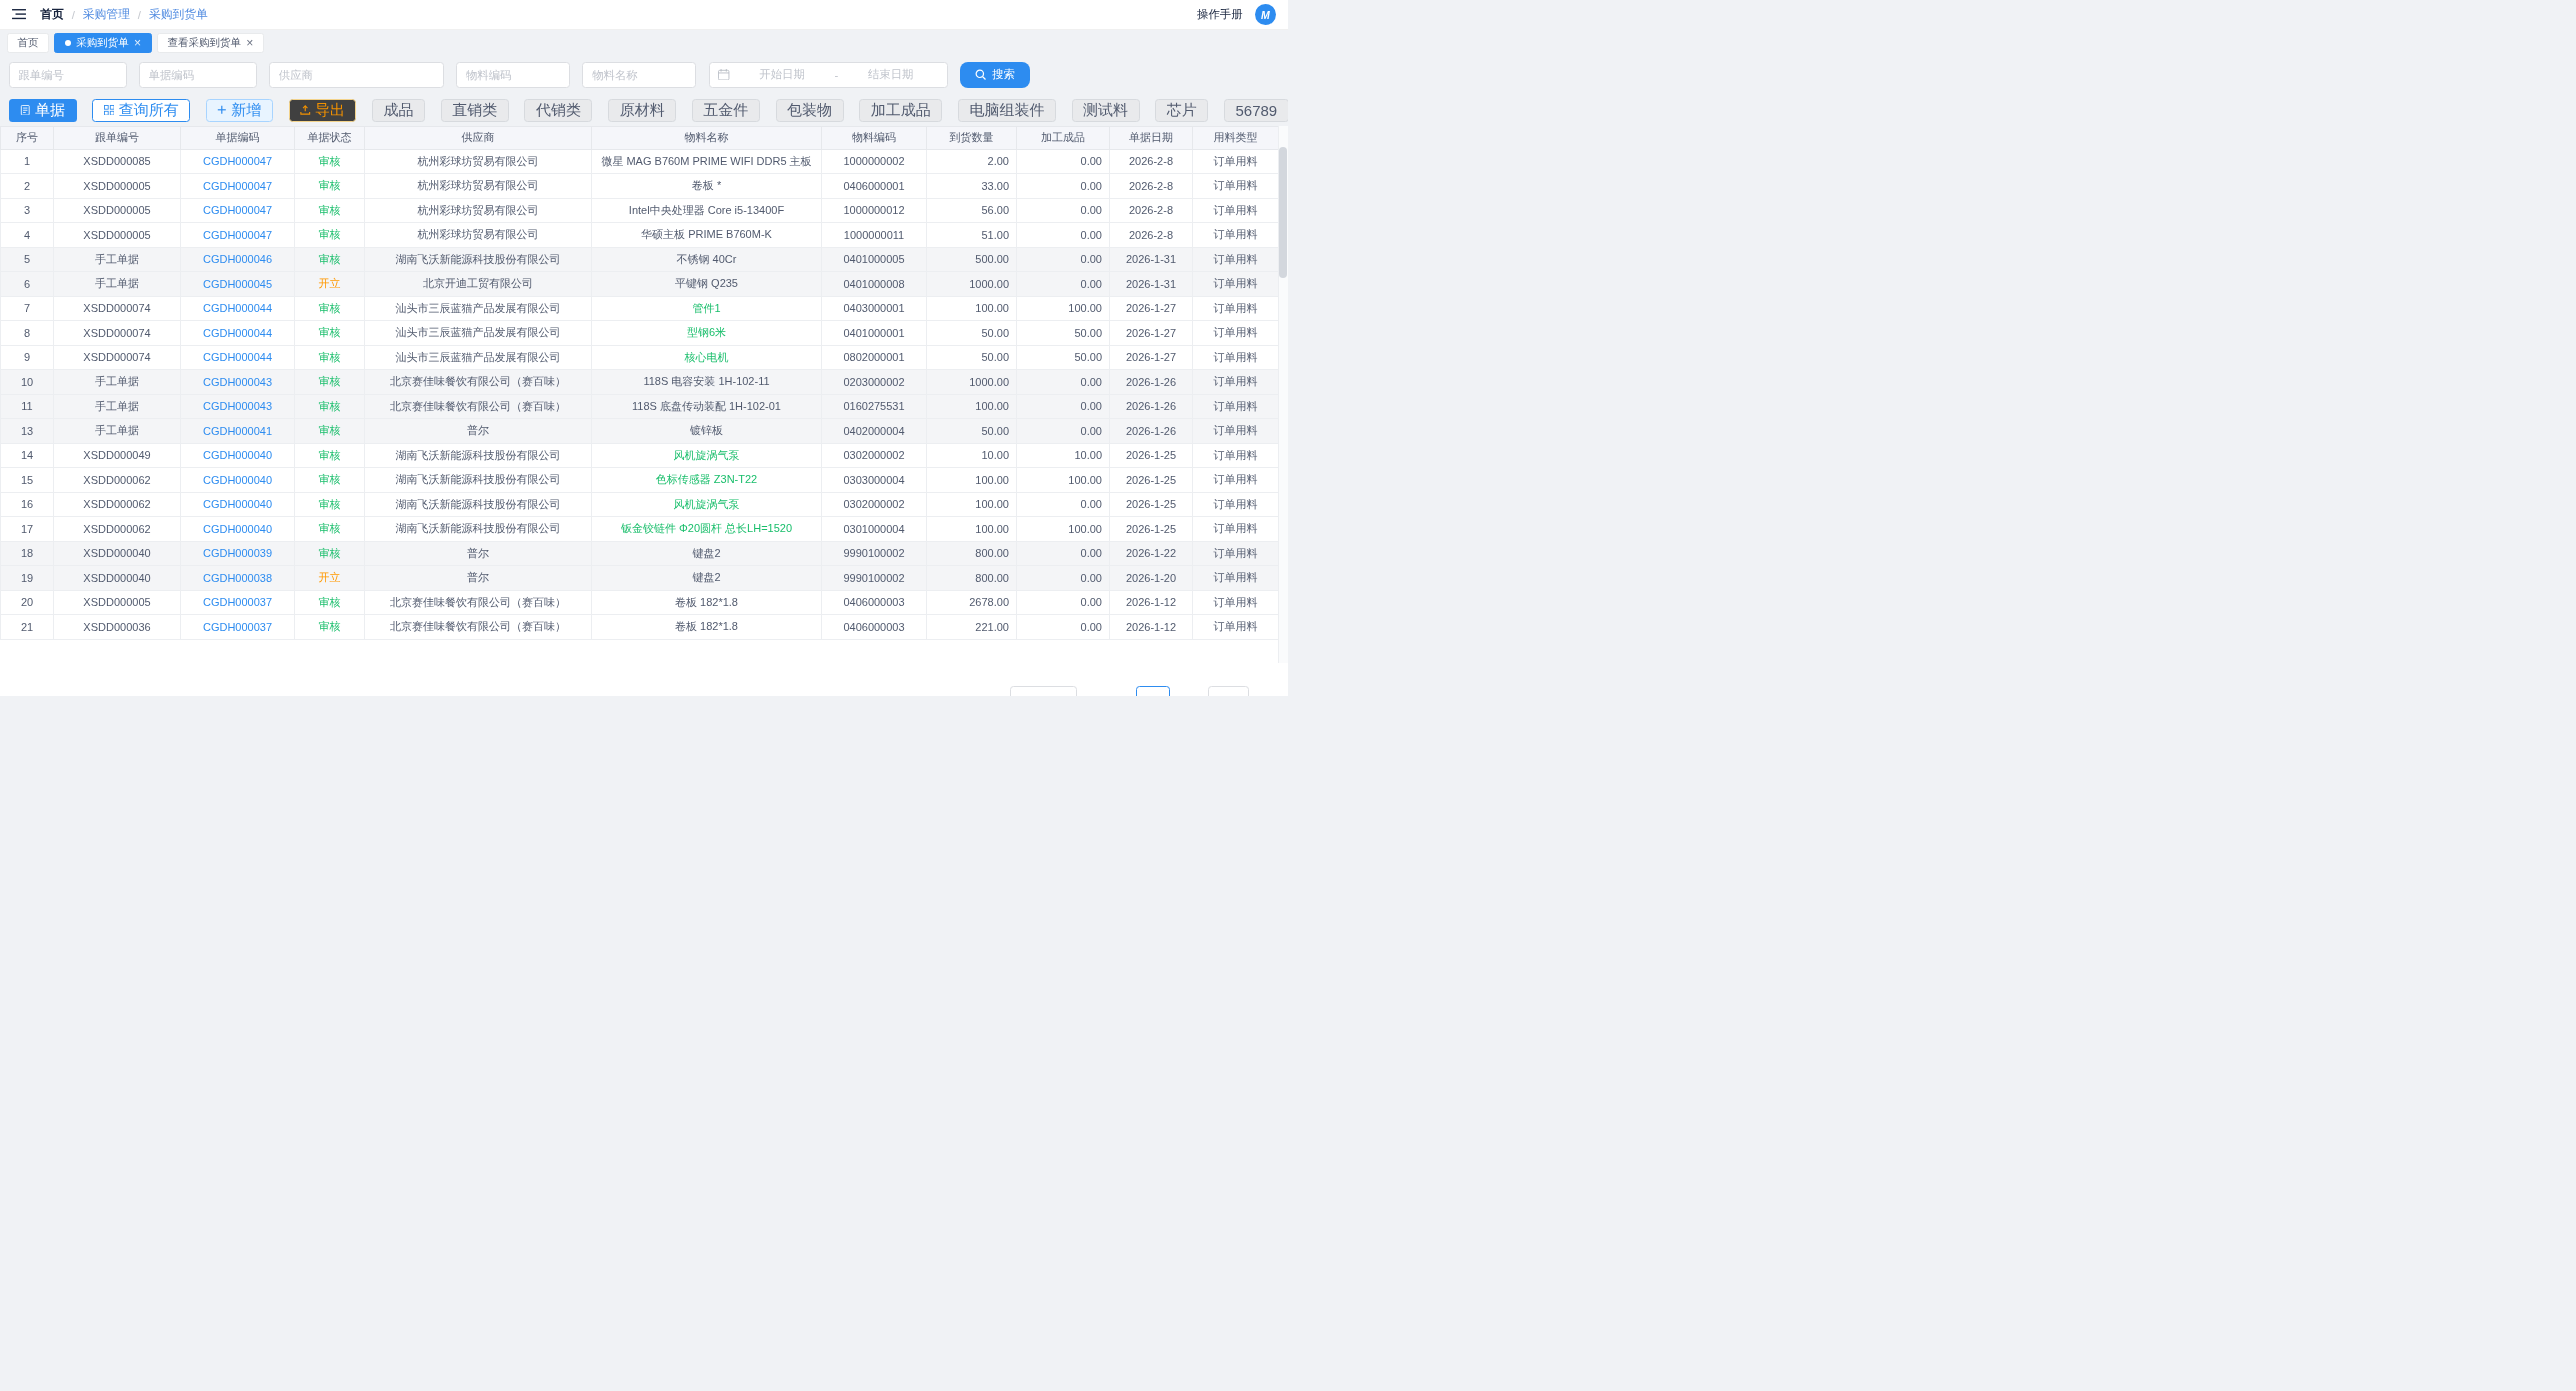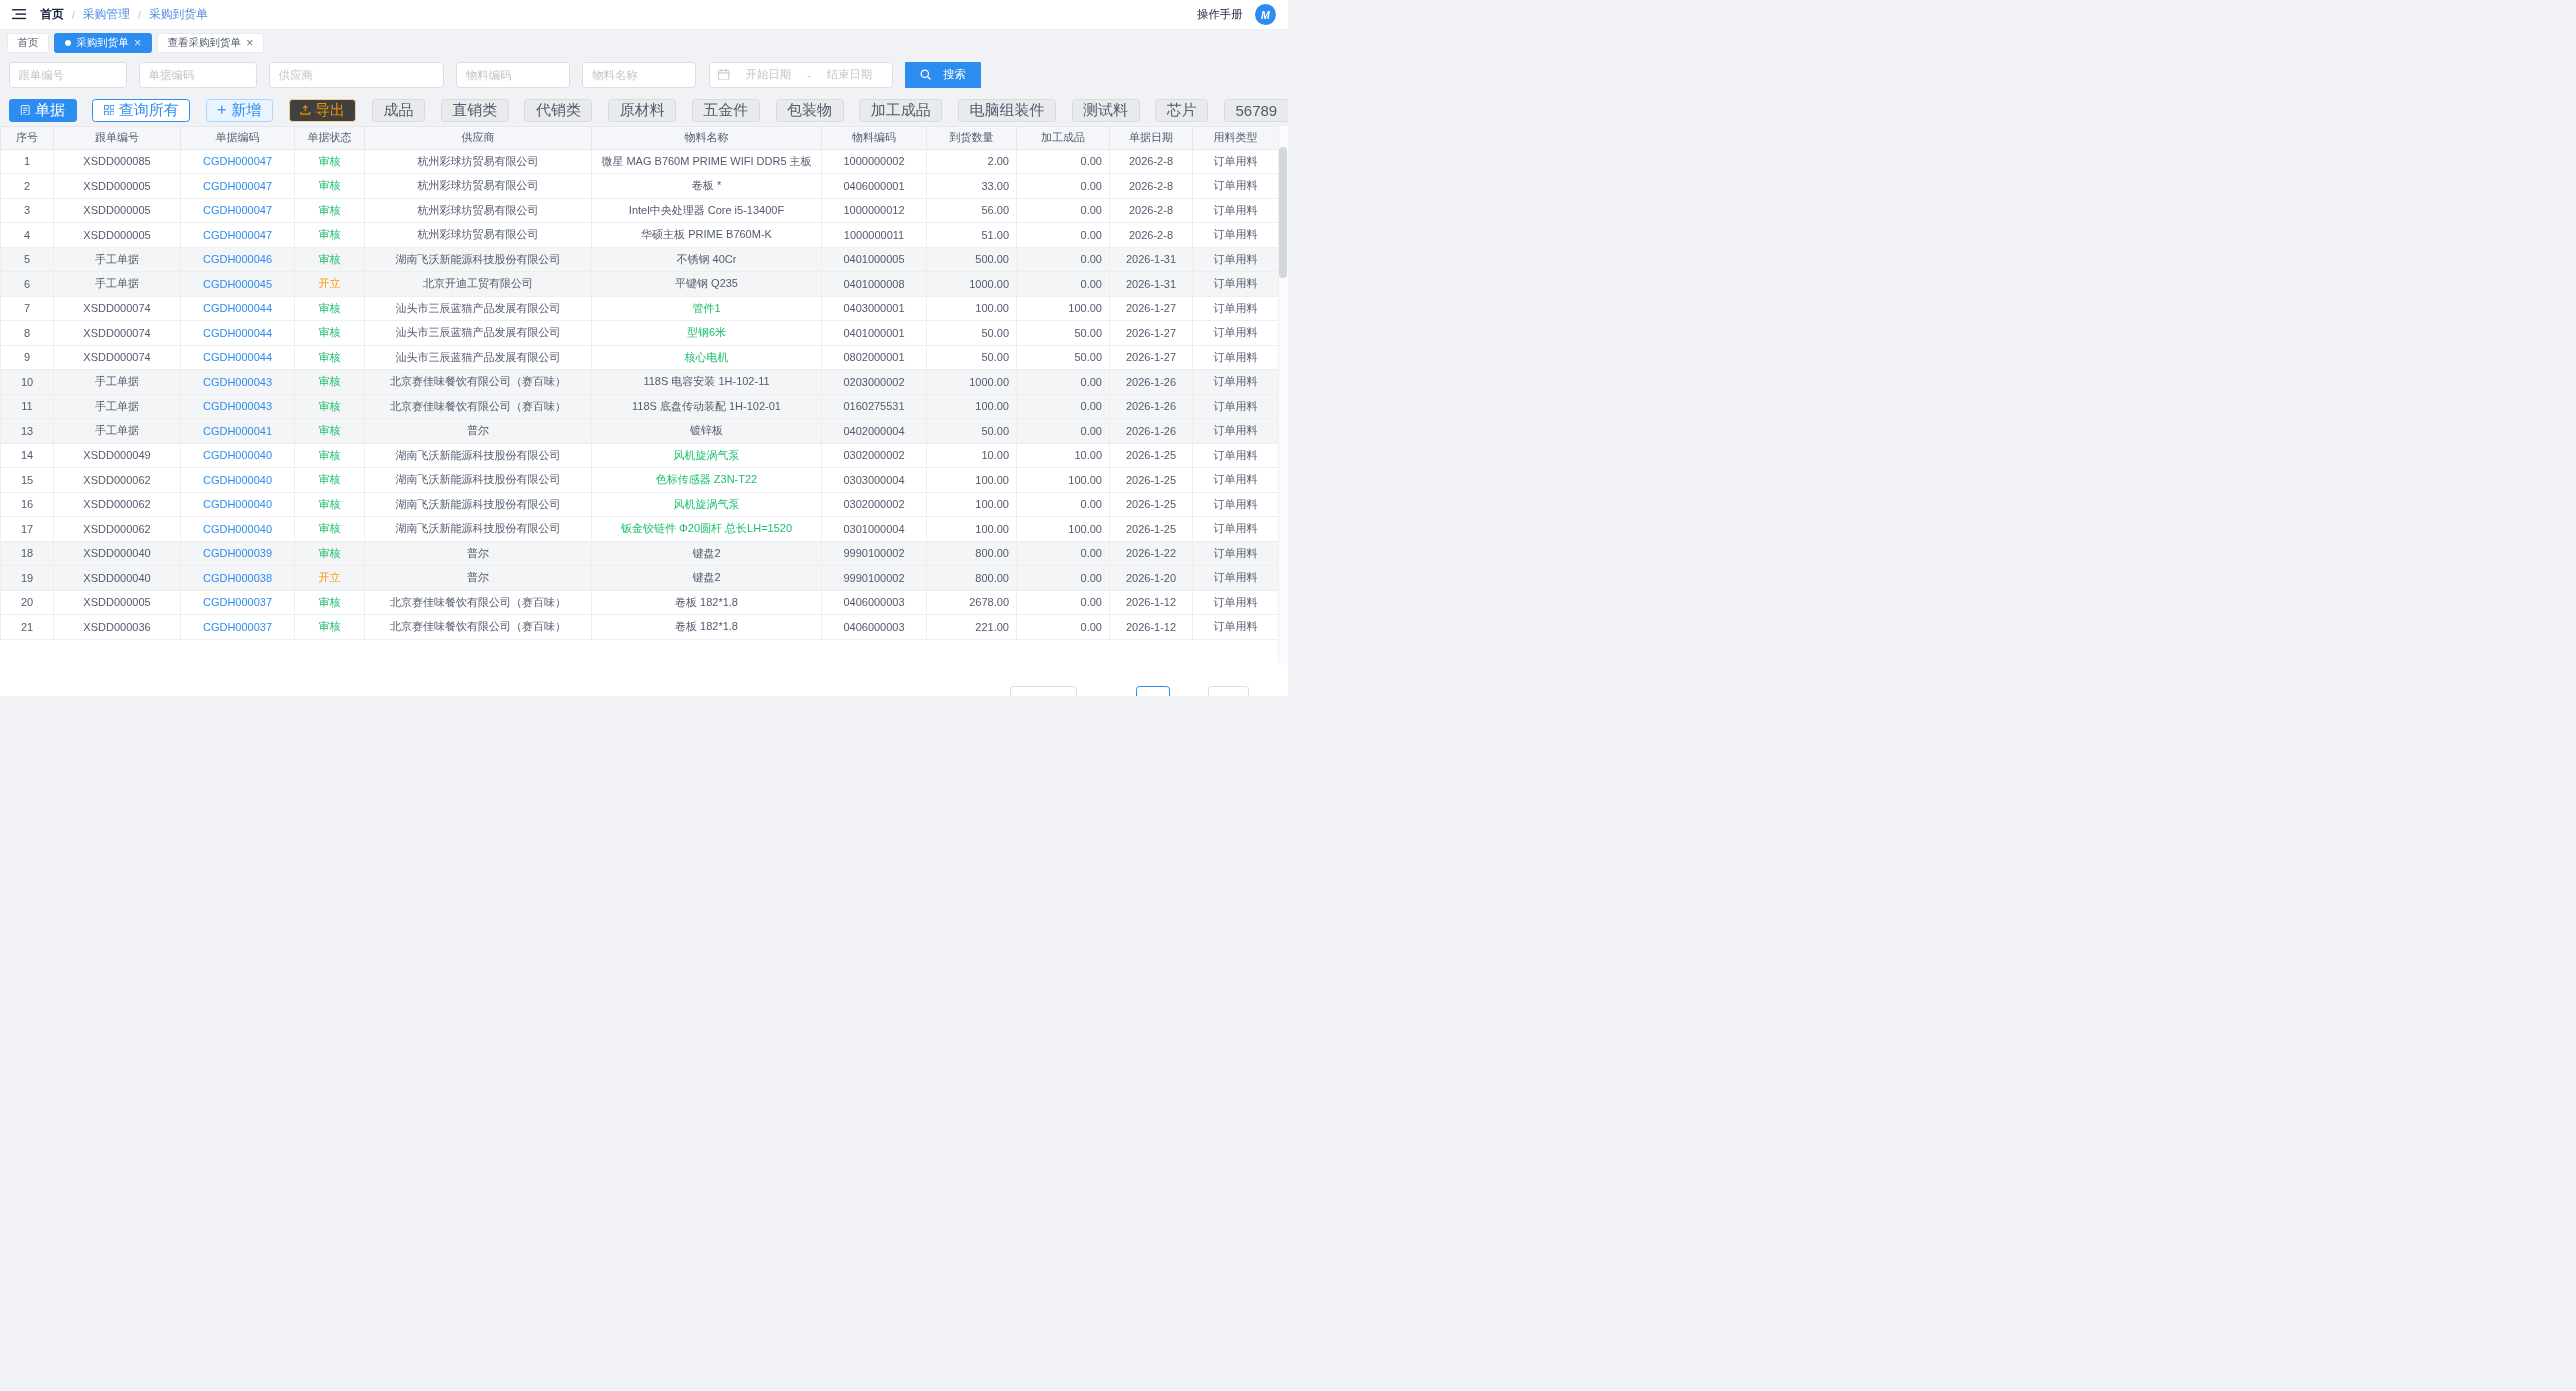--- a/index.html
+++ b/index.html
@@ -24,25 +24,25 @@
   .tab{height:20px;display:inline-flex;align-items:center;gap:5.2px;padding:0 9.6px;background:#fff;border:0.9px solid #e8eaec;border-radius:2.6px;font-size:10.5px;color:#515a6e;cursor:pointer;white-space:nowrap;}
   .tab.active{background:var(--primary-blue);border-color:var(--primary-blue);color:#fff;}
   .tab-dot{width:6.1px;height:6.1px;border-radius:50%;background:#fff;display:inline-block;}
   .tab-close{font-size:12.2px;line-height:1;opacity:.85;cursor:pointer;}
 
   
   .filterbar{height:40px;display:flex;align-items:center;gap:12.2px;padding:0 8.7px;flex:none;background:#f0f2f5;}
   .filter-inputs{display:contents;}
   .f-input{height:26px;background:#fff;border:0.9px solid #dcdee2;border-radius:3.5px;padding:0 8.7px;font-size:11.4px;color:#515a6e;font-family:inherit;outline:none;}
   .f-input::placeholder{color:#c0c4cc;}
-  .date-range{height:26px;width:184px;background:#fff;border:0.9px solid #dcdee2;border-radius:3.5px;display:flex;align-items:center;padding:0 8.7px;gap:5.2px;color:#c0c4cc;cursor:pointer;}
+  .date-range{height:26px;width:239px;background:#fff;border:0.9px solid #dcdee2;border-radius:3.5px;display:flex;align-items:center;padding:0 8.7px;gap:5.2px;color:#c0c4cc;cursor:pointer;}
   .date-ph{flex:1;text-align:center;font-size:11.4px;}
   .date-sep{color:#c0c4cc;}
   .cal-icon{display:inline-flex;color:#b6bac2;}
-  .btn-search{height:26px;background:var(--primary-blue);color:#fff;border:none;border-radius:1px;display:inline-flex;align-items:center;gap:12px;padding:0 15px;font-size:11.4px;cursor:pointer;font-family:inherit;}
+  .btn-search{height:26px;background:var(--primary-blue);color:#fff;border:none;border-radius:8px;display:inline-flex;align-items:center;gap:6px;padding:0 15px;font-size:11.4px;cursor:pointer;font-family:inherit;}
   .search-ic{display:inline-flex;}
 
   
   .toolbar{height:31px;display:flex;align-items:center;gap:15.7px;padding:0 8.7px;flex:none;background:#f0f2f5;}
   .tb-btn{height:23px;display:inline-flex;align-items:center;gap:4.4px;padding:0 10.5px;border-radius:3.5px;font-size:15px;border:0.9px solid transparent;cursor:pointer;font-family:inherit;white-space:nowrap;}
   .tb-icon{display:inline-flex;}
   .tb-primary{background:var(--primary-blue);color:#fff;}
   .tb-outline{background:#fff;border-color:var(--primary-blue);color:var(--primary-blue);}
   .tb-light{background:#e8f4ff;border-color:#a8d4ff;color:var(--primary-blue);}
   .tb-warning{background:#404040;border-color:#f3d38b;color:var(--export-orange);}

